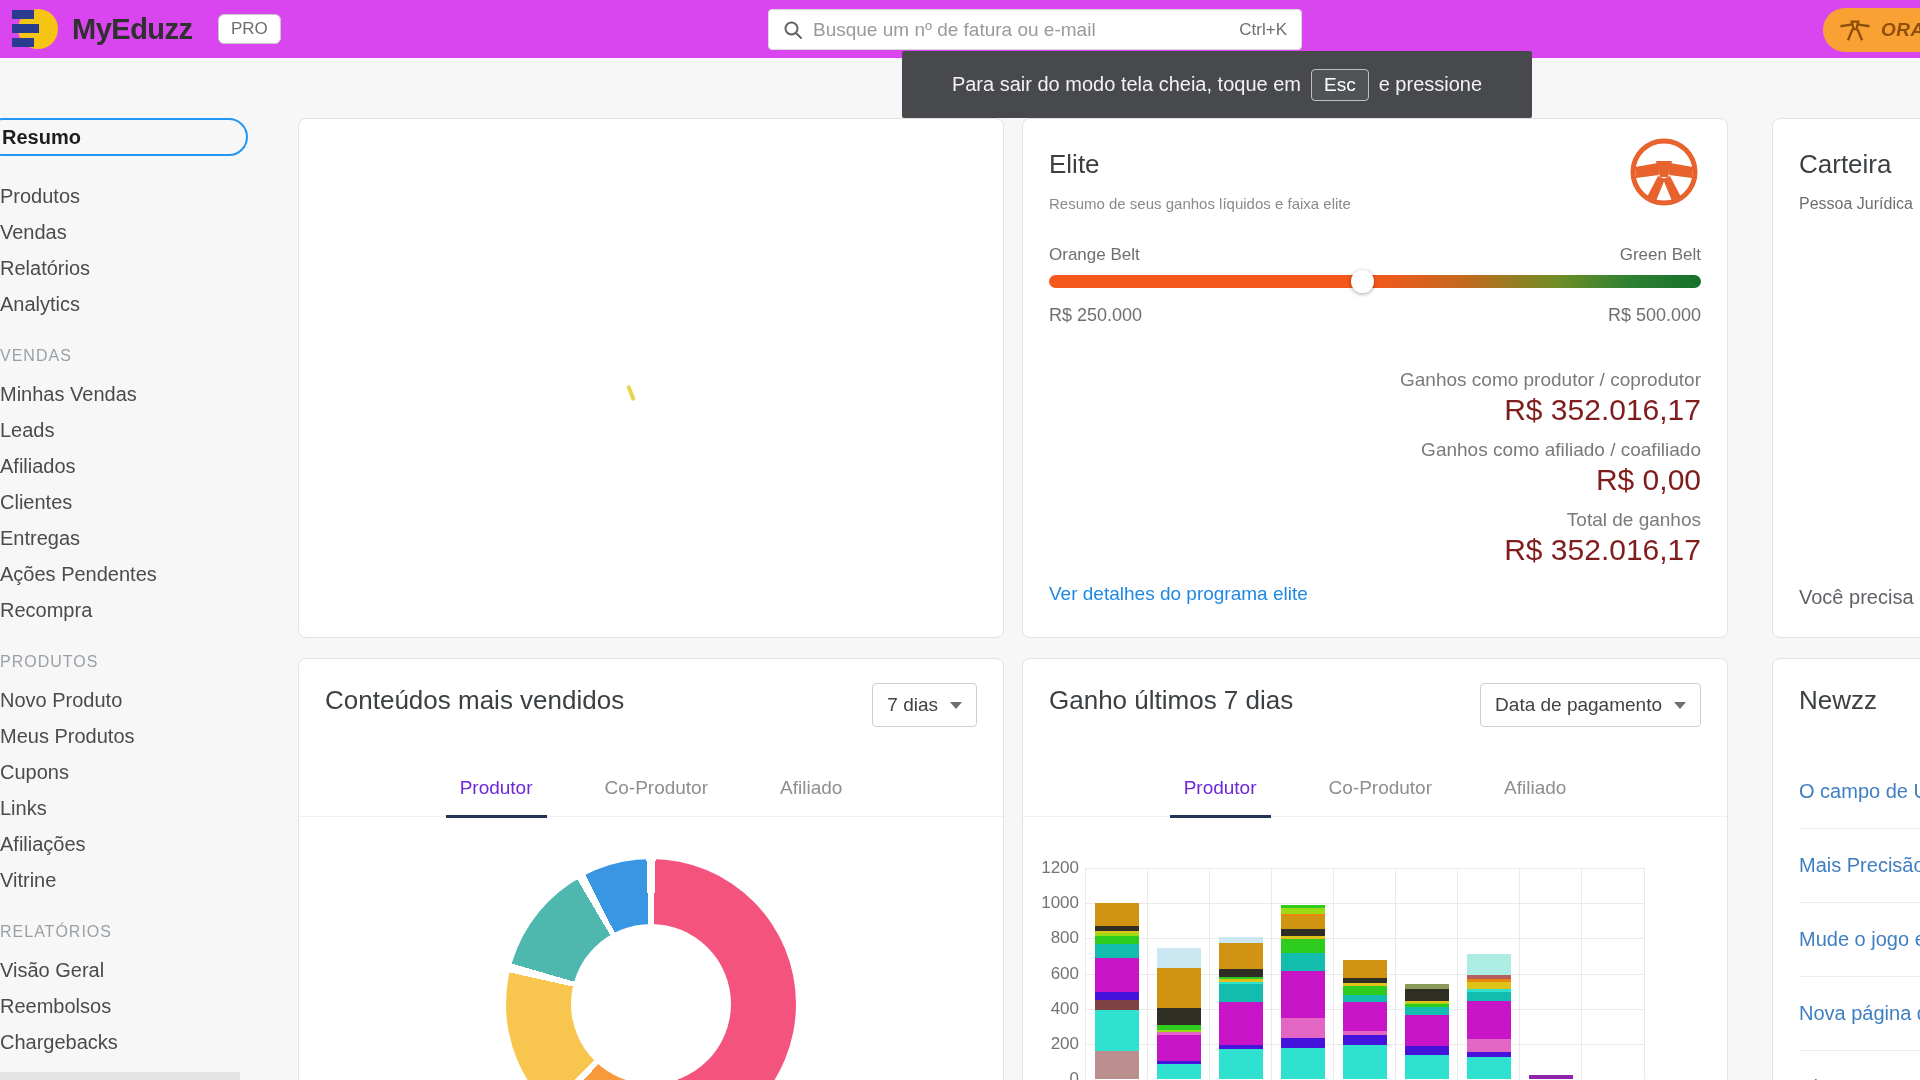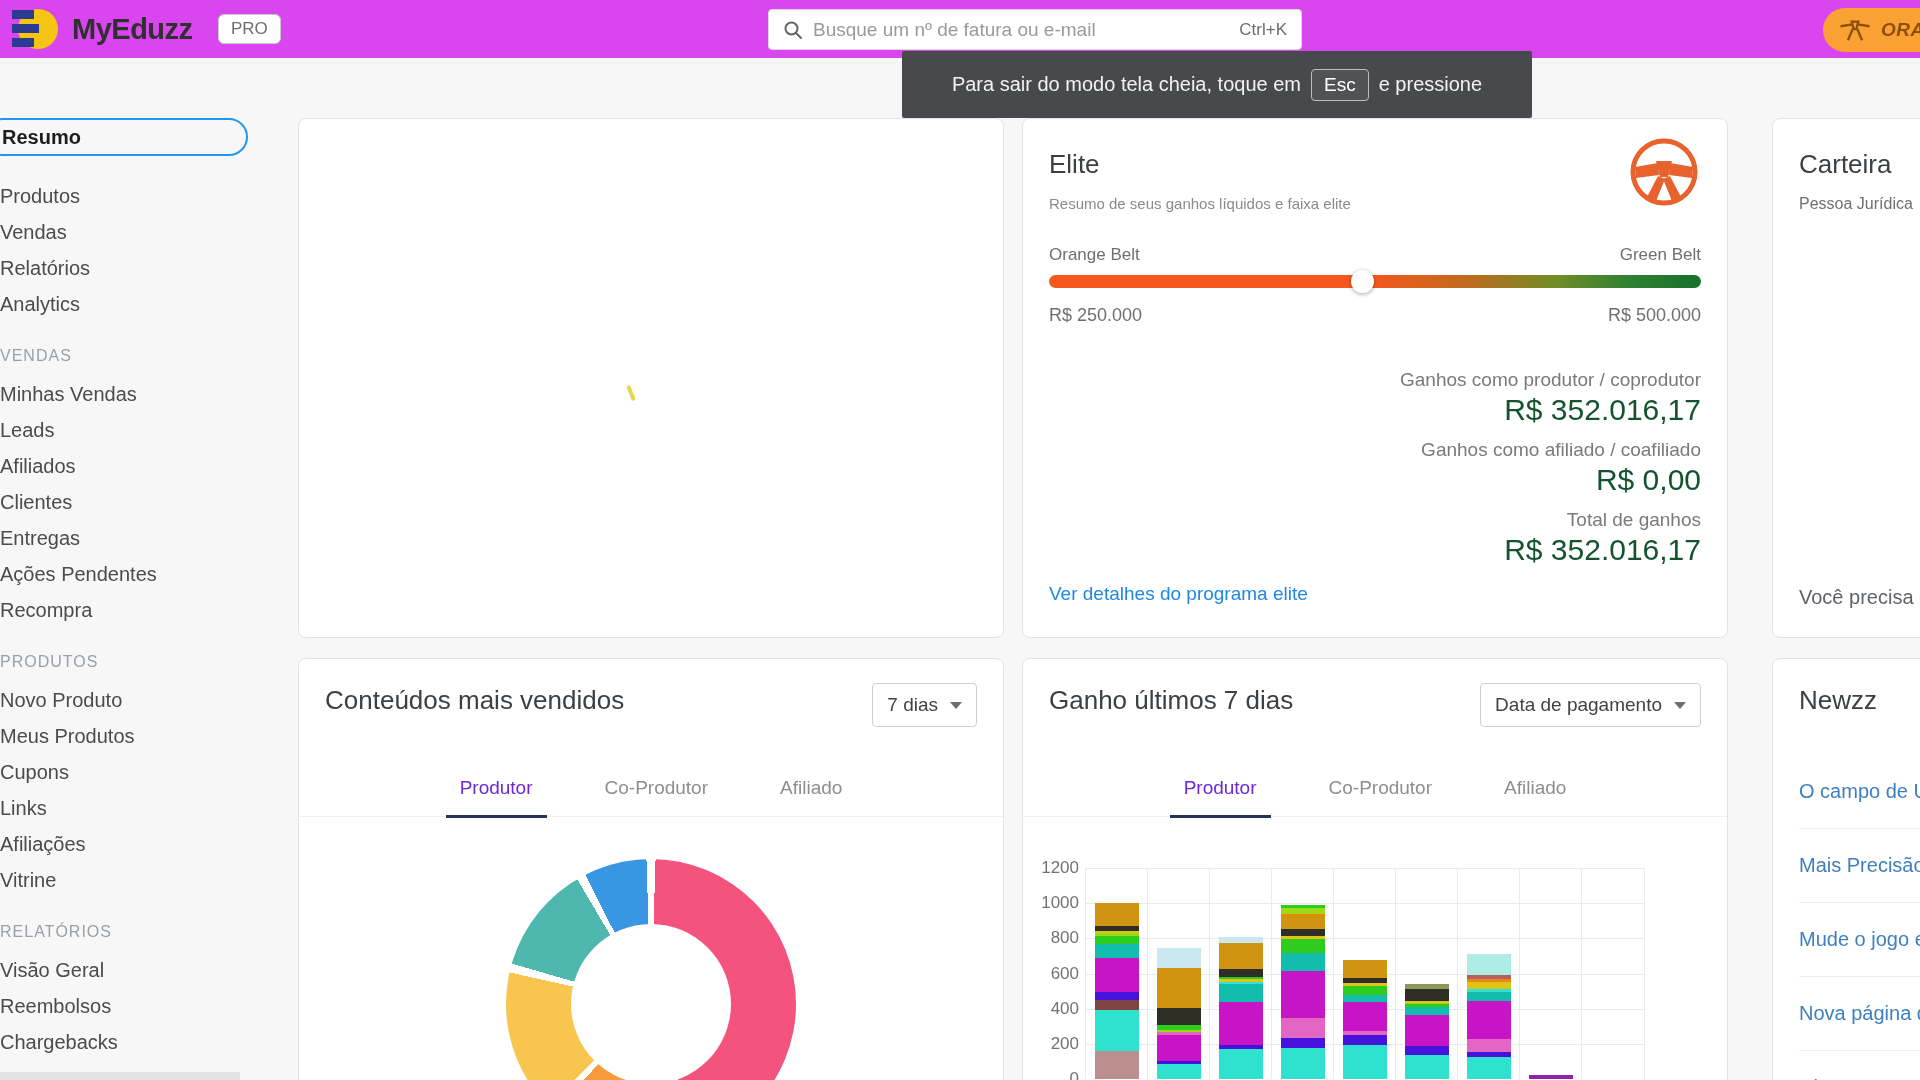--- a/index.html
+++ b/index.html
@@ -49,21 +49,21 @@
   #card-elite .card-title { top:30px; }
   #card-elite .card-sub { top:76px; }
   .elite-icon { position:absolute; right:26px; top:16px; width:74px; height:74px; }
   .belt-row { position:absolute; left:26px; right:26px; top:126px; display:flex; justify-content:space-between; font-size:17px; color:#6F6F6F;gap:12px; }
   .ebar { position:absolute; left:26px; right:26px; top:156px; height:13px; border-radius:7px;
           background:linear-gradient(90deg,#F4581C 0%,#F4581C 50%,#C06A1E 64%,#6F8D27 78%,#2F8032 89%,#15712A 100%); }
   .edot { position:absolute; top:-5px; width:23px; height:23px; border-radius:50%; background:#FFF; box-shadow:0 1px 4px rgba(0,0,0,0.35); }
   .range-row { position:absolute; left:26px; right:26px; top:186px; display:flex; justify-content:space-between; font-size:18px; color:#6F6F6F; }
   .estats { position:absolute; right:26px; top:238px; text-align:right; }
   .stat-label { font-size:19px; color:#7A7A7A; margin-top:12px; }
-  .stat-value { font-size:30px; color:#14532d; margin-top:2px; }
+  .stat-value { font-size:30px; color:#7f1d1d; margin-top:2px; }
   .elite-link { position:absolute; left:26px; top:464px; font-size:19px; color:#1E88E5; cursor:pointer; }
 
   
   #card-carteira .card-title { top:30px; }
   #card-carteira .card-sub { top:76px; font-size:16px; color:#6F6F6F; }
   .carteira-foot { position:absolute; left:26px; bottom:28px; font-size:20px; color:#5F6368; white-space:nowrap; }
 
   
   .select { position:absolute; right:26px; top:24px; border:1px solid #CFCFCF; border-radius:4px; background:#FFF; padding:10px 14px; font-size:19px; color:#424242; display:flex; align-items:center; gap:12px; cursor:pointer; }
   .caret { width:0; height:0; border-left:6px solid transparent; border-right:6px solid transparent; border-top:7px solid #6E6E6E; }

